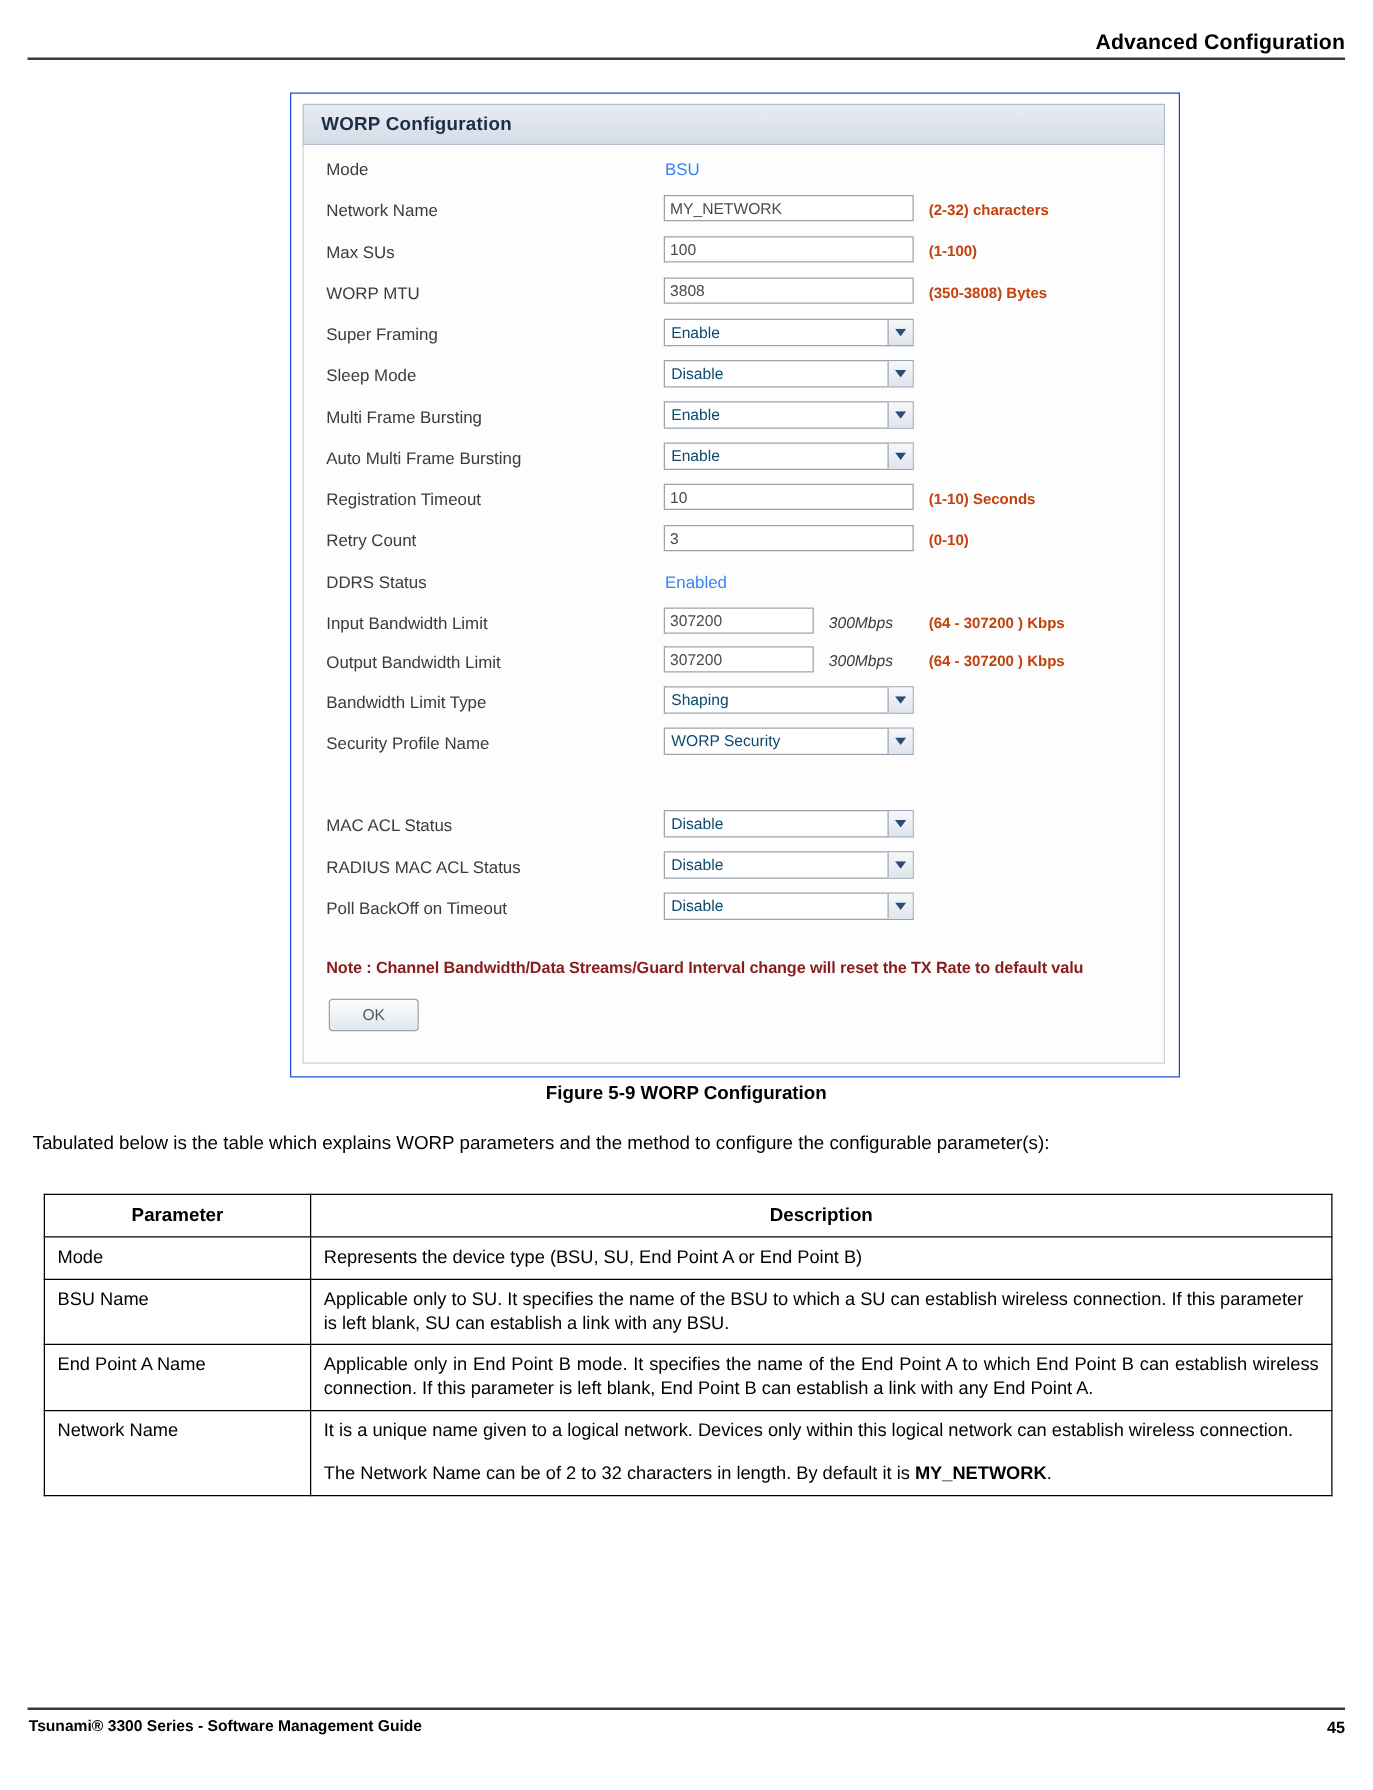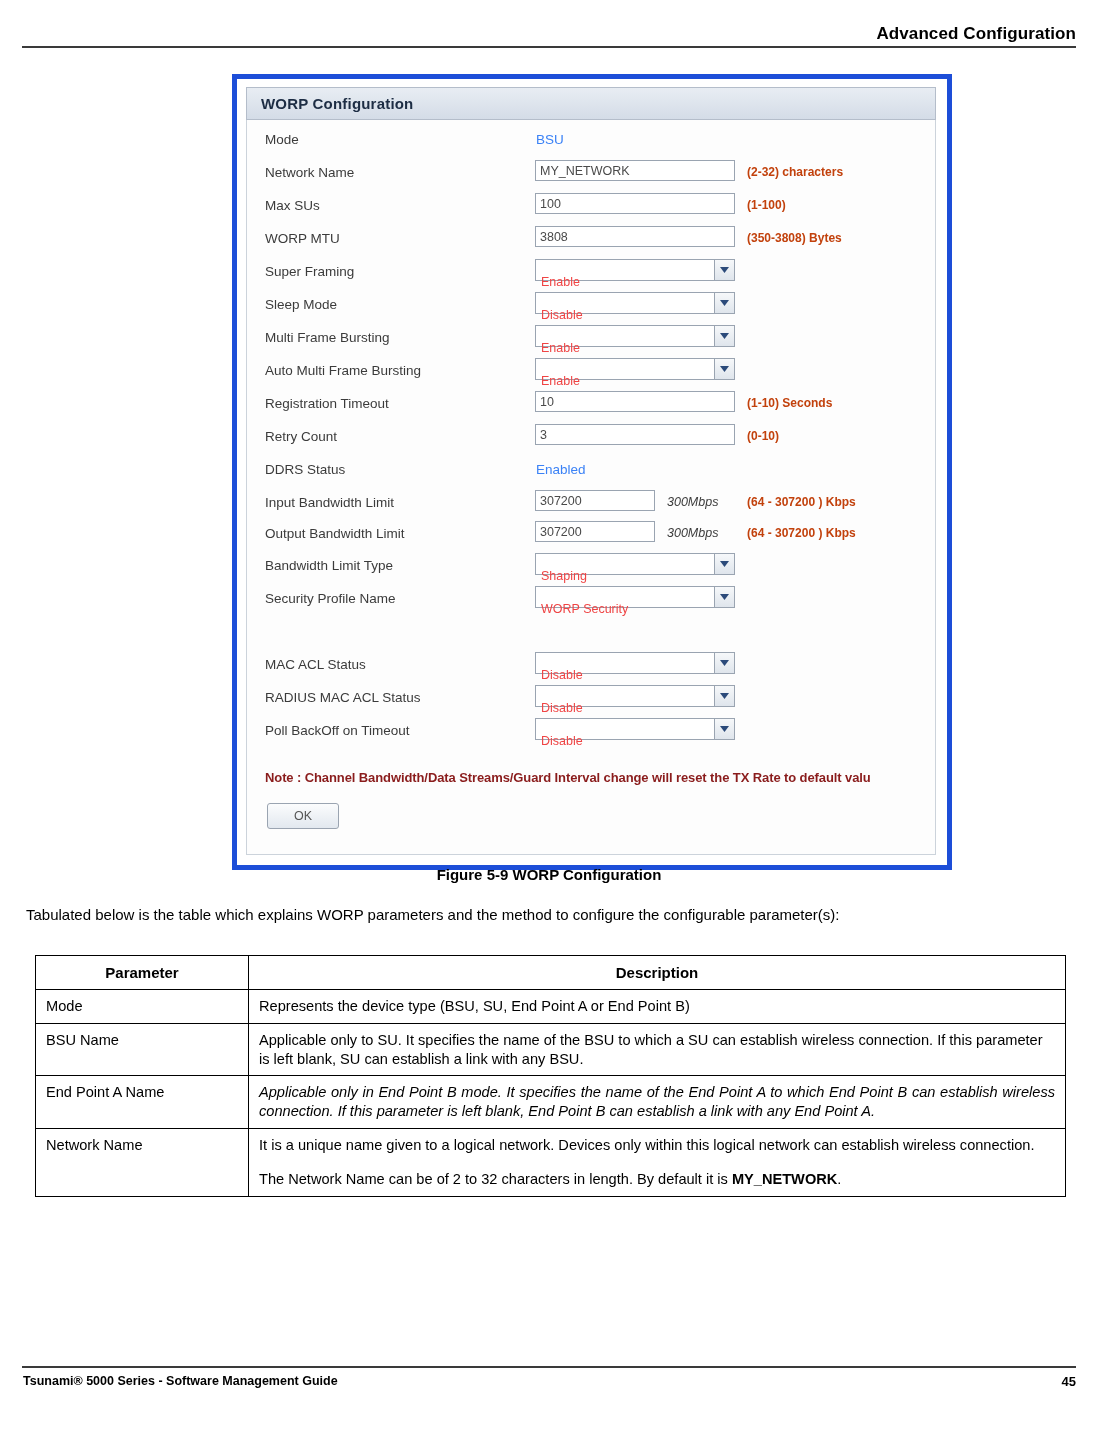--- a/index.html
+++ b/index.html
@@ -40,21 +40,21 @@
     border-top: 2px solid #3a3a3a;
   }
 
   
   .figure-wrap {
     position: absolute;
     left: 232px;
     top: 74px;
     width: 710px;
     height: 786px;
-    border: 5px solid #1d4ed8;
+    border: 1px solid #1d4ed8;
     background: #ffffff;
     box-shadow: 0 0 0 1px #ffffff;
   }
   .worp-panel {
     position: absolute;
     left: 9px;
     top: 8px;
     width: 690px;
     height: 768px;
     background: #ffffff;
@@ -136,22 +136,21 @@
     height: 22px;
     border: 1px solid #9aa4b1;
     background: #ffffff;
     box-sizing: border-box;
   }
   .fselect .sel-text {
     position: absolute;
     left: 5px;
     top: 3px;
     font-size: 12.5px;
-    color: #ef4444;
-    margin-top: 12px;
+    color: #0c4a6e;
   }
   .fselect .sel-arrow {
     position: absolute;
     right: 0px;
     top: 0px;
     width: 19px;
     height: 20px;
     background: linear-gradient(#f6f8fa, #dfe5ec);
     border-left: 1px solid #9aa4b1;
     display: flex;
@@ -242,21 +241,21 @@
     padding: 7px 4px;
     font-size: 15px;
   }
   .param-table td {
     padding: 7px 10px;
   }
   .param-table col.c1 { width: 213px; }
   .param-table col.c2 { width: 817px; }
   td.desc p { margin: 0; }
   td.desc p + p { margin-top: 16px; }
-  td.justify { text-align: justify; font-style: italic; }
+  td.justify { text-align: justify; }
   .bold { font-weight: bold; }
 
   
   .footer-rule {
     position: absolute;
     left: 22px;
     right: 22px;
     top: 1366px;
     border-top: 2px solid #3a3a3a;
   }
@@ -497,14 +496,14 @@
       <td>Network Name</td>
       <td class="desc">
         <p>It is a unique name given to a logical network. Devices only within this logical network can establish wireless connection.</p>
         <p><span>The Network Name can be of 2 to 32 characters in length. By default it is </span><span class="bold">MY_NETWORK</span><span>.</span></p>
       </td>
     </tr>
   </tbody>
 </table>
 
 <div class="footer-rule"></div>
-<div class="footer-left">Tsunami® 5000 Series - Software Management Guide</div>
+<div class="footer-left">Tsunami® 3300 Series - Software Management Guide</div>
 <div class="footer-right">45</div>
 
 </body></html>

